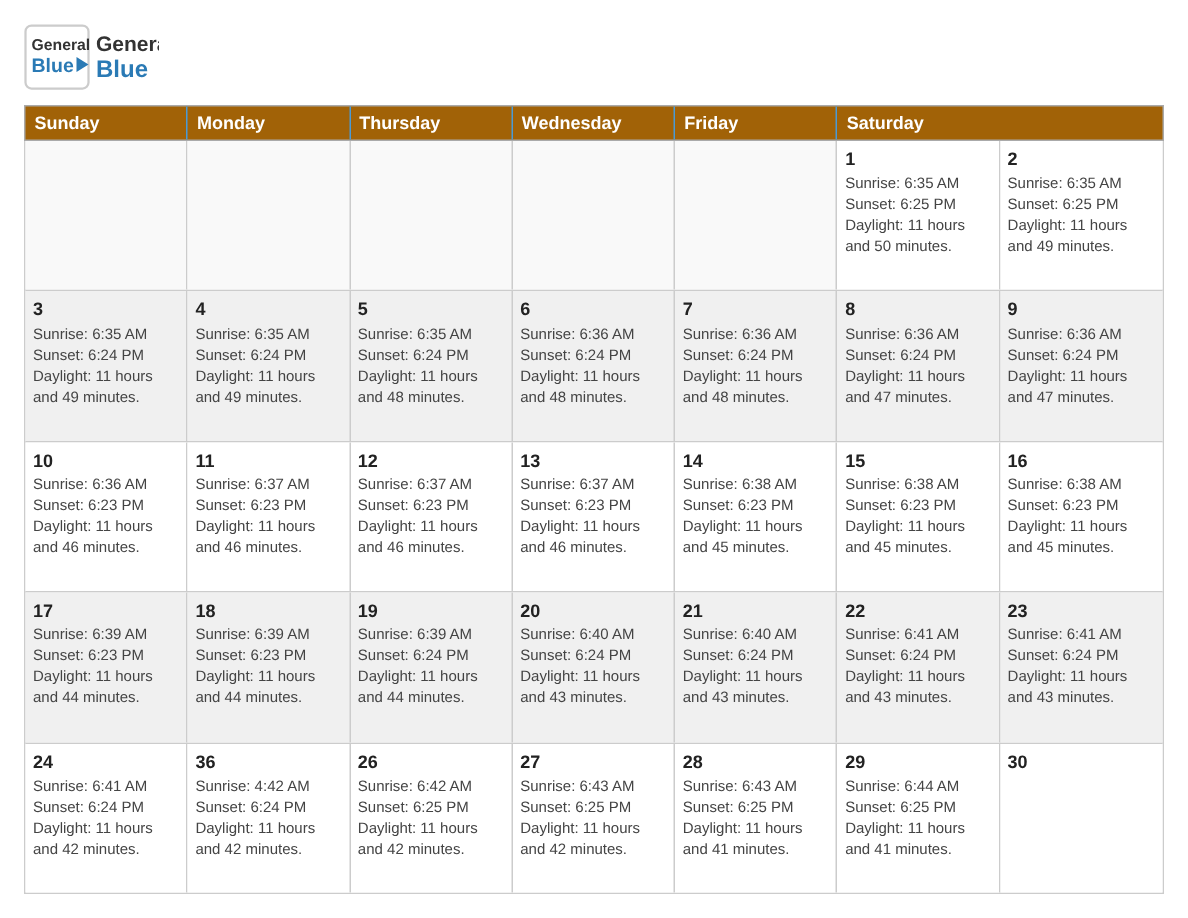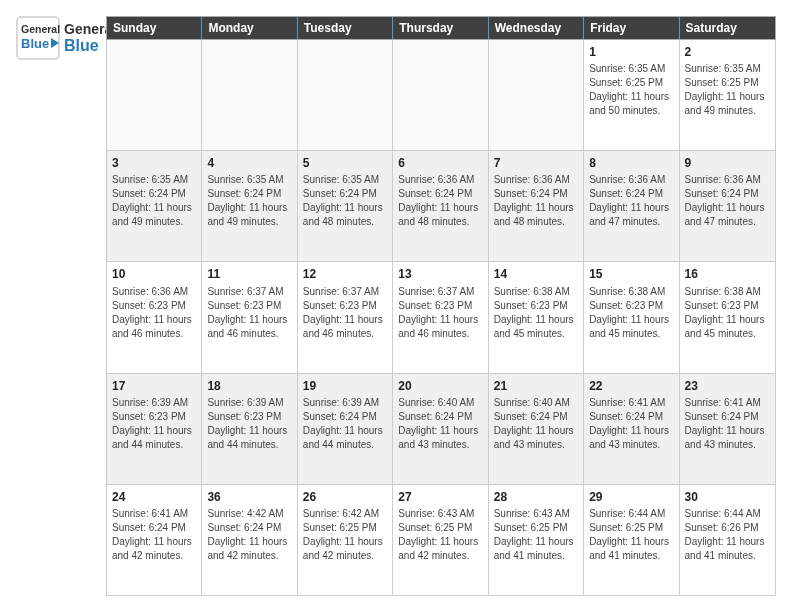--- a/index.html
+++ b/index.html
@@ -8,21 +8,21 @@
       height: 612px;
       font-family: Arial, sans-serif;
       background: #fff;
       overflow: hidden;
     }
     .page {
       width: 792px;
       height: 612px;
       padding: 16px;
       display: flex;
-      flex-direction: row;
+      flex-direction: column;
     }
     .header {
       display: flex;
       justify-content: space-between;
       align-items: flex-start;
       margin-bottom: 10px;
     }
     .logo {
       display: flex;
       align-items: center;
@@ -42,21 +42,21 @@
       color: #555;
     }
     .calendar {
       flex: 1;
       display: flex;
       flex-direction: column;
     }
     .cal-header-row {
       display: grid;
       grid-template-columns: repeat(7, 1fr);
-      background: #404040;
+      background: #a16207;
       border: 1px solid #aaa;
     }
     .cal-header-cell {
       color: #fff;
       font-size: 12px;
       font-weight: bold;
       padding: 4px 6px;
       border-right: 1px solid #4a9ad5;
       text-align: left;
     }
@@ -116,21 +116,20 @@
     <text x="48" y="18" font-size="14" font-weight="bold" fill="#333" font-family="Arial">General</text>
     <text x="48" y="35" font-size="16" font-weight="bold" fill="#2a7ab5" font-family="Arial">Blue</text>
   </svg>
 </div>
   </div>
 
   <div class="calendar">
     <div class="cal-header-row">
     <div class="cal-header-cell">Sunday</div>
         <div class="cal-header-cell">Monday</div>
-        <div class="cal-header-cell">Tuesday</div>
         <div class="cal-header-cell">Thursday</div>
         <div class="cal-header-cell">Wednesday</div>
         <div class="cal-header-cell">Friday</div>
         <div class="cal-header-cell">Saturday</div>
       </div>
     <div class="cal-body">
     <div class="cal-week">
           <div class="cal-cell empty"></div>
           <div class="cal-cell empty"></div>
           <div class="cal-cell empty"></div>
@@ -313,20 +312,17 @@
 Daylight: 11 hours and 41 minutes.</div>
           </div>
           <div class="cal-cell">
             <span class="day-num">29</span>
             <div class="day-info">Sunrise: 6:44 AM
 Sunset: 6:25 PM
 Daylight: 11 hours and 41 minutes.</div>
           </div>
           <div class="cal-cell">
             <span class="day-num">30</span>
-            <div class="day-info">Sunrise: 6:44 AM
-Sunset: 6:26 PM
-Daylight: 11 hours and 41 minutes.</div>
           </div>
         </div>
       </div>
   </div>
 </div>
 
 </body></html>

